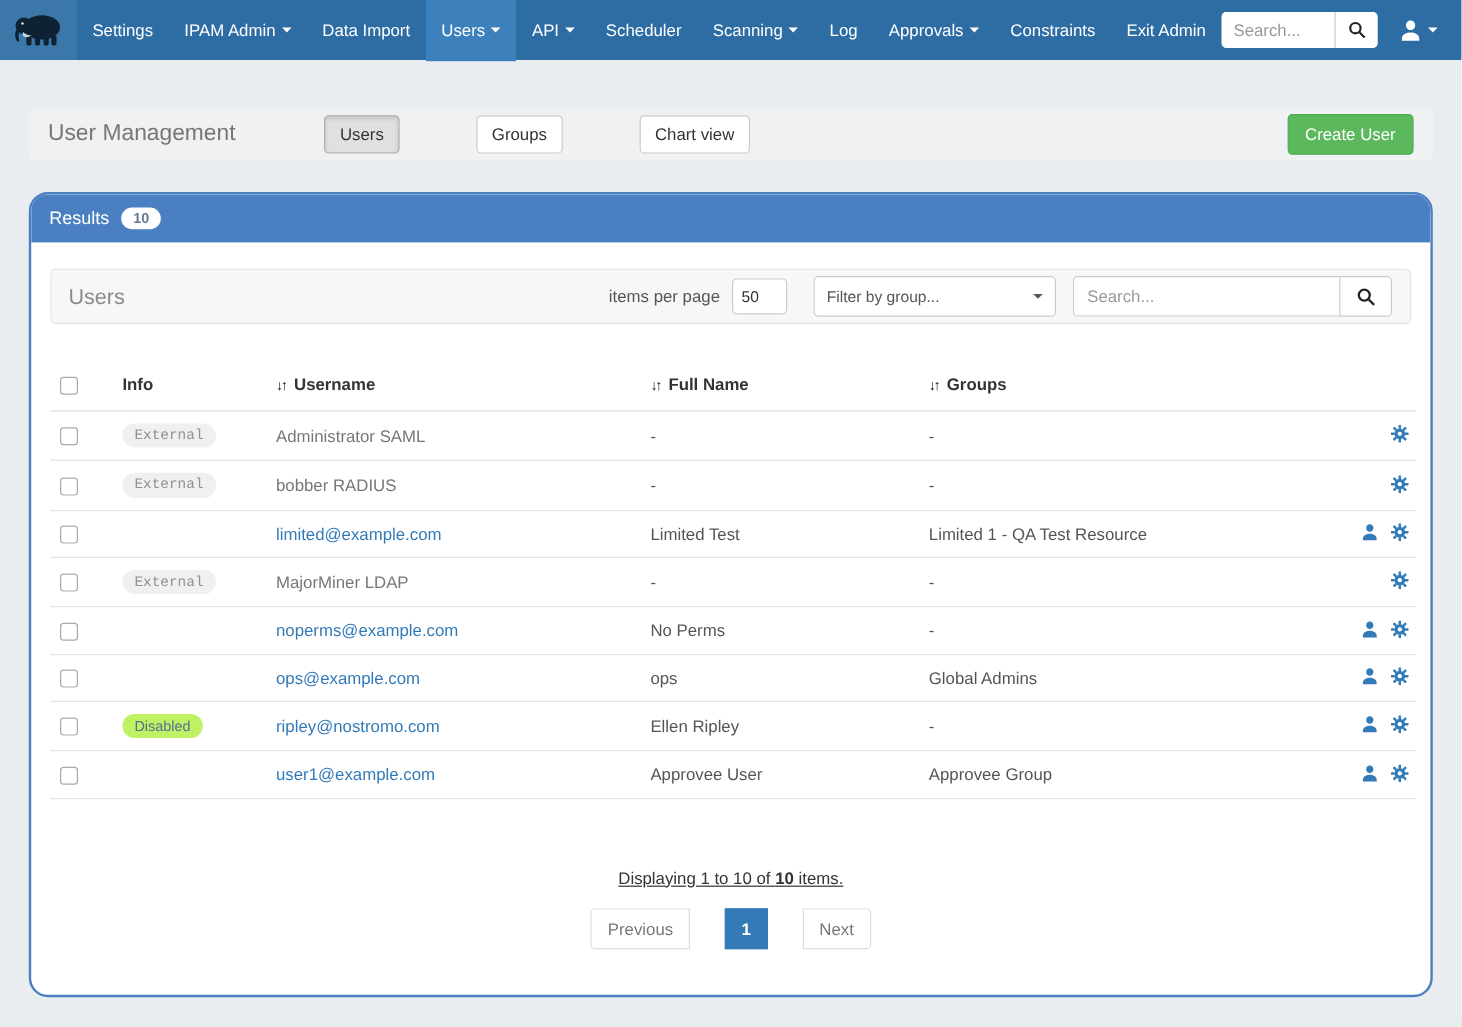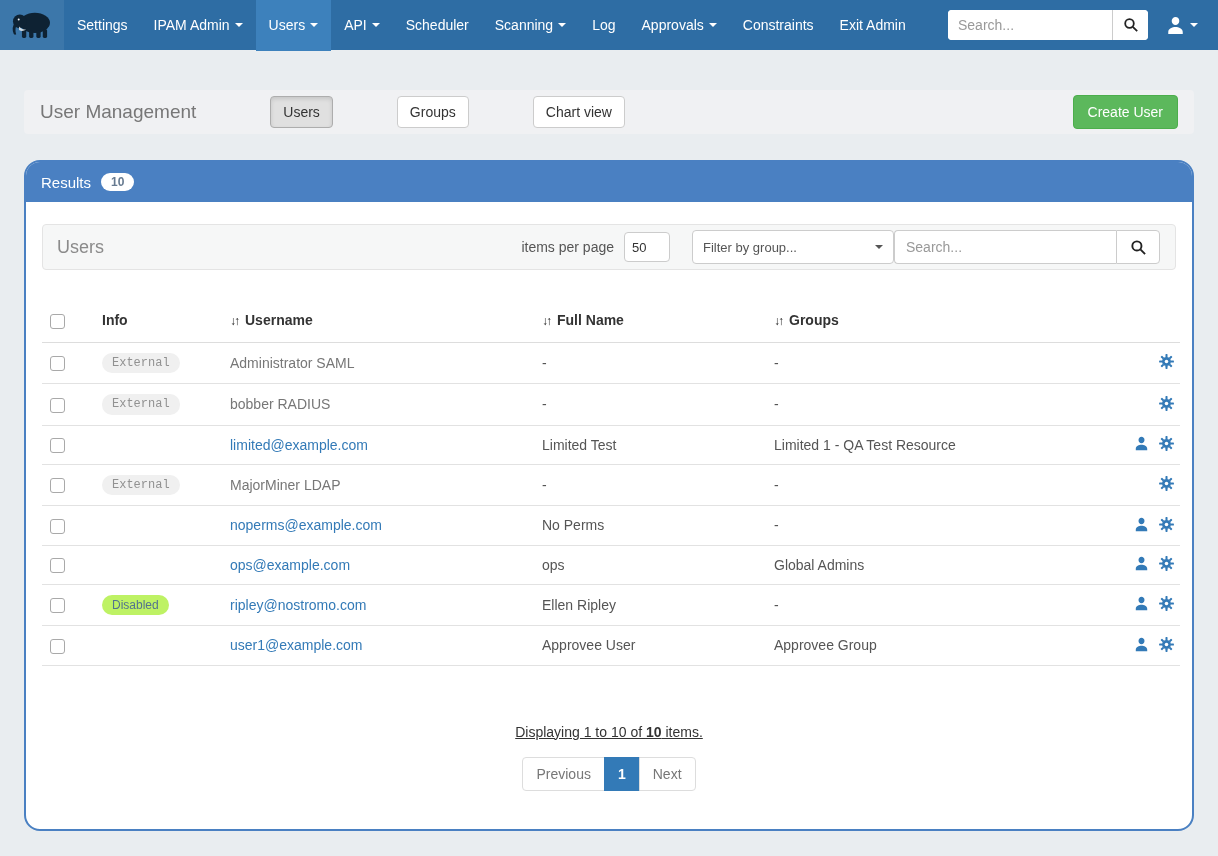--- a/index.html
+++ b/index.html
@@ -95,21 +95,21 @@
   }
   .toolbar-title { font-size:18px; color:#8b8b8b; }
   .toolbar-right { margin-left:auto; display:flex; align-items:center; }
   .ipp-label { font-size:14px; color:#555; margin-right:10px; }
   .select-box {
     background:#fff; border:1px solid #ccc; border-radius:4px;
     display:inline-flex; align-items:center; justify-content:space-between;
     cursor:pointer; color:#555; font-size:13px;gap:48px;
   }
   .select-ipp { width:46px; height:30px; padding:0 7px; margin-right:22px; }
-  .select-filter { width:202px; height:34px; padding:0 10px; }
+  .select-filter { width:202px; height:34px; padding:0 10px; margin-right:14px; }
   .tb-search { display:flex; align-items:stretch; height:34px; }
   .tb-search input {
     width:222px; border:1px solid #ccc; border-right:none; border-radius:4px 0 0 4px;
     padding:0 11px; font-size:14px; color:#333; outline:none; font-family:inherit;
   }
   .tb-search input::placeholder { color:#999; }
   .tb-search button {
     width:44px; background:#fff; border:1px solid #ccc; border-radius:0 4px 4px 0;
     display:flex; align-items:center; justify-content:center; cursor:pointer;
   }
@@ -139,21 +139,21 @@
   .pill.external { background:#f0f0f0; color:#919191;font-family:Liberation Mono, monospace; }
   .pill.disabled { background:#bef264; color:#53738e; }
   a.user-link { color:#337ab7; text-decoration:none; cursor:pointer; }
   .user-plain { color:#777; }
   .action-icon { display:inline-block; margin-left:10px; cursor:pointer; vertical-align:middle; }
 
   
   .pg-area { text-align:center; }
   .pg-summary { margin-top:58px; font-size:14px; color:#333;text-decoration:underline; }
   .pg-summary b { font-weight:bold; }
-  .pg-group { display:inline-flex; margin-top:17px; }
+  .pg-group { display:inline-flex; margin-top:17px;gap:30px; }
   .pg-btn {
     padding:8px 13px; font-size:14px; background:#fff; color:#777;
     border:1px solid #ddd; cursor:pointer; font-family:inherit; margin-left:-1px;
   }
   .pg-btn.first { border-radius:4px 0 0 4px; margin-left:0; }
   .pg-btn.last { border-radius:0 4px 4px 0; }
   .pg-btn.current { background:#337ab7; border-color:#337ab7; color:#fff; font-weight:bold; }
 </style>
 </head>
 <body>
@@ -174,20 +174,23 @@
       <path d="M14 26 q4 5 10 4 q-5 4 -10 1 z" fill="#e9edf0" opacity="0.85"></path>
     </svg>
   </div>
   <div class="nav-items">
     <a class="nav-item">
         <span>Settings</span>
       </a>
     <a class="nav-item">
         <span>IPAM Admin</span>
         <span class="caret"></span>
+      </a>
+    <a class="nav-item">
+        <span>Data Import</span>
       </a>
     <a class="nav-item active">
         <span>Users</span>
         <span class="caret"></span>
       </a>
     <a class="nav-item">
         <span>API</span>
         <span class="caret"></span>
       </a>
     <a class="nav-item">

